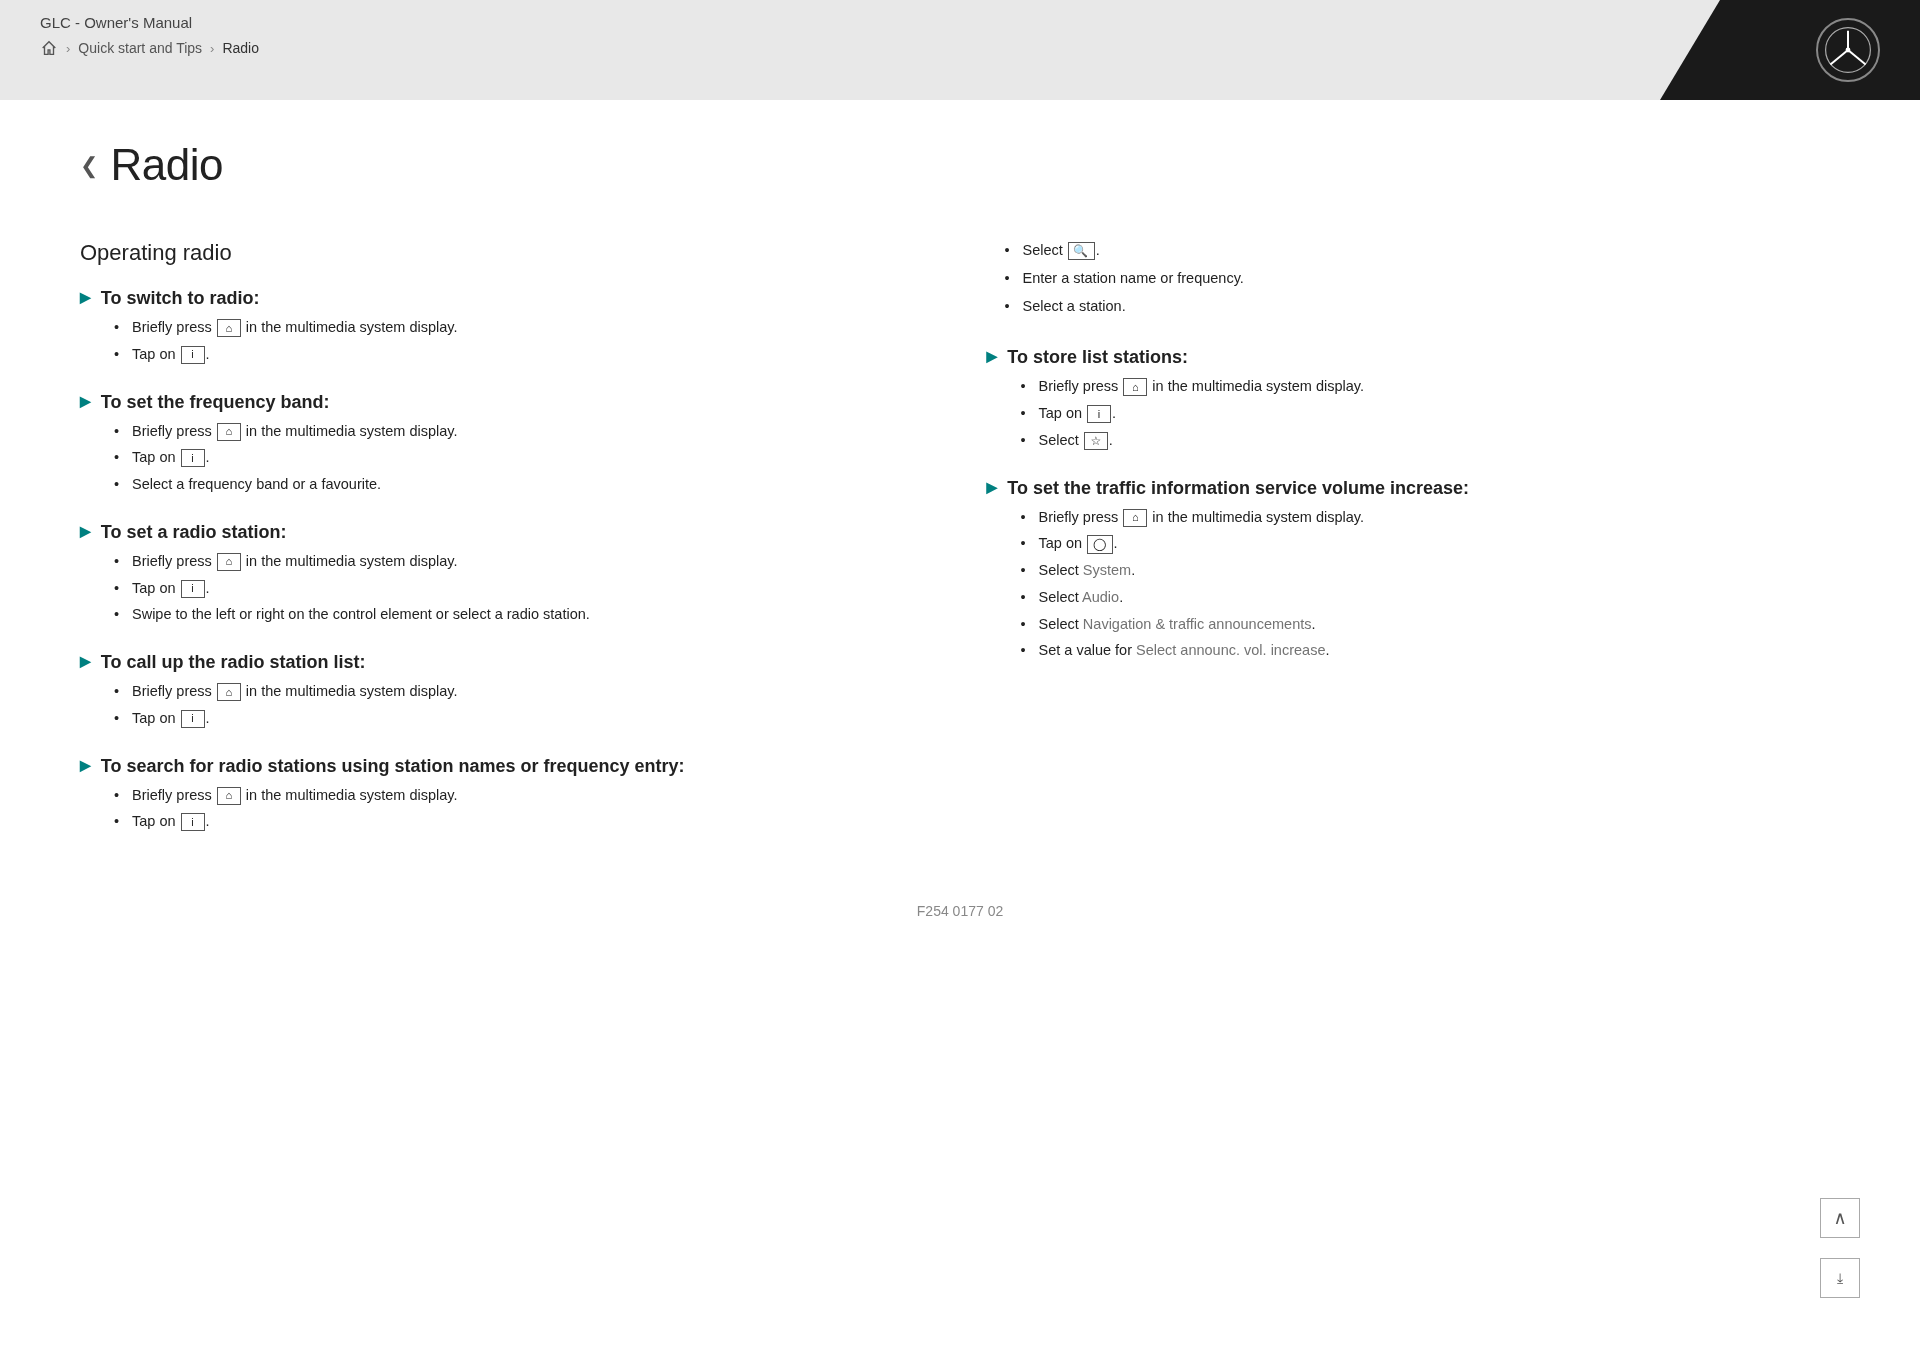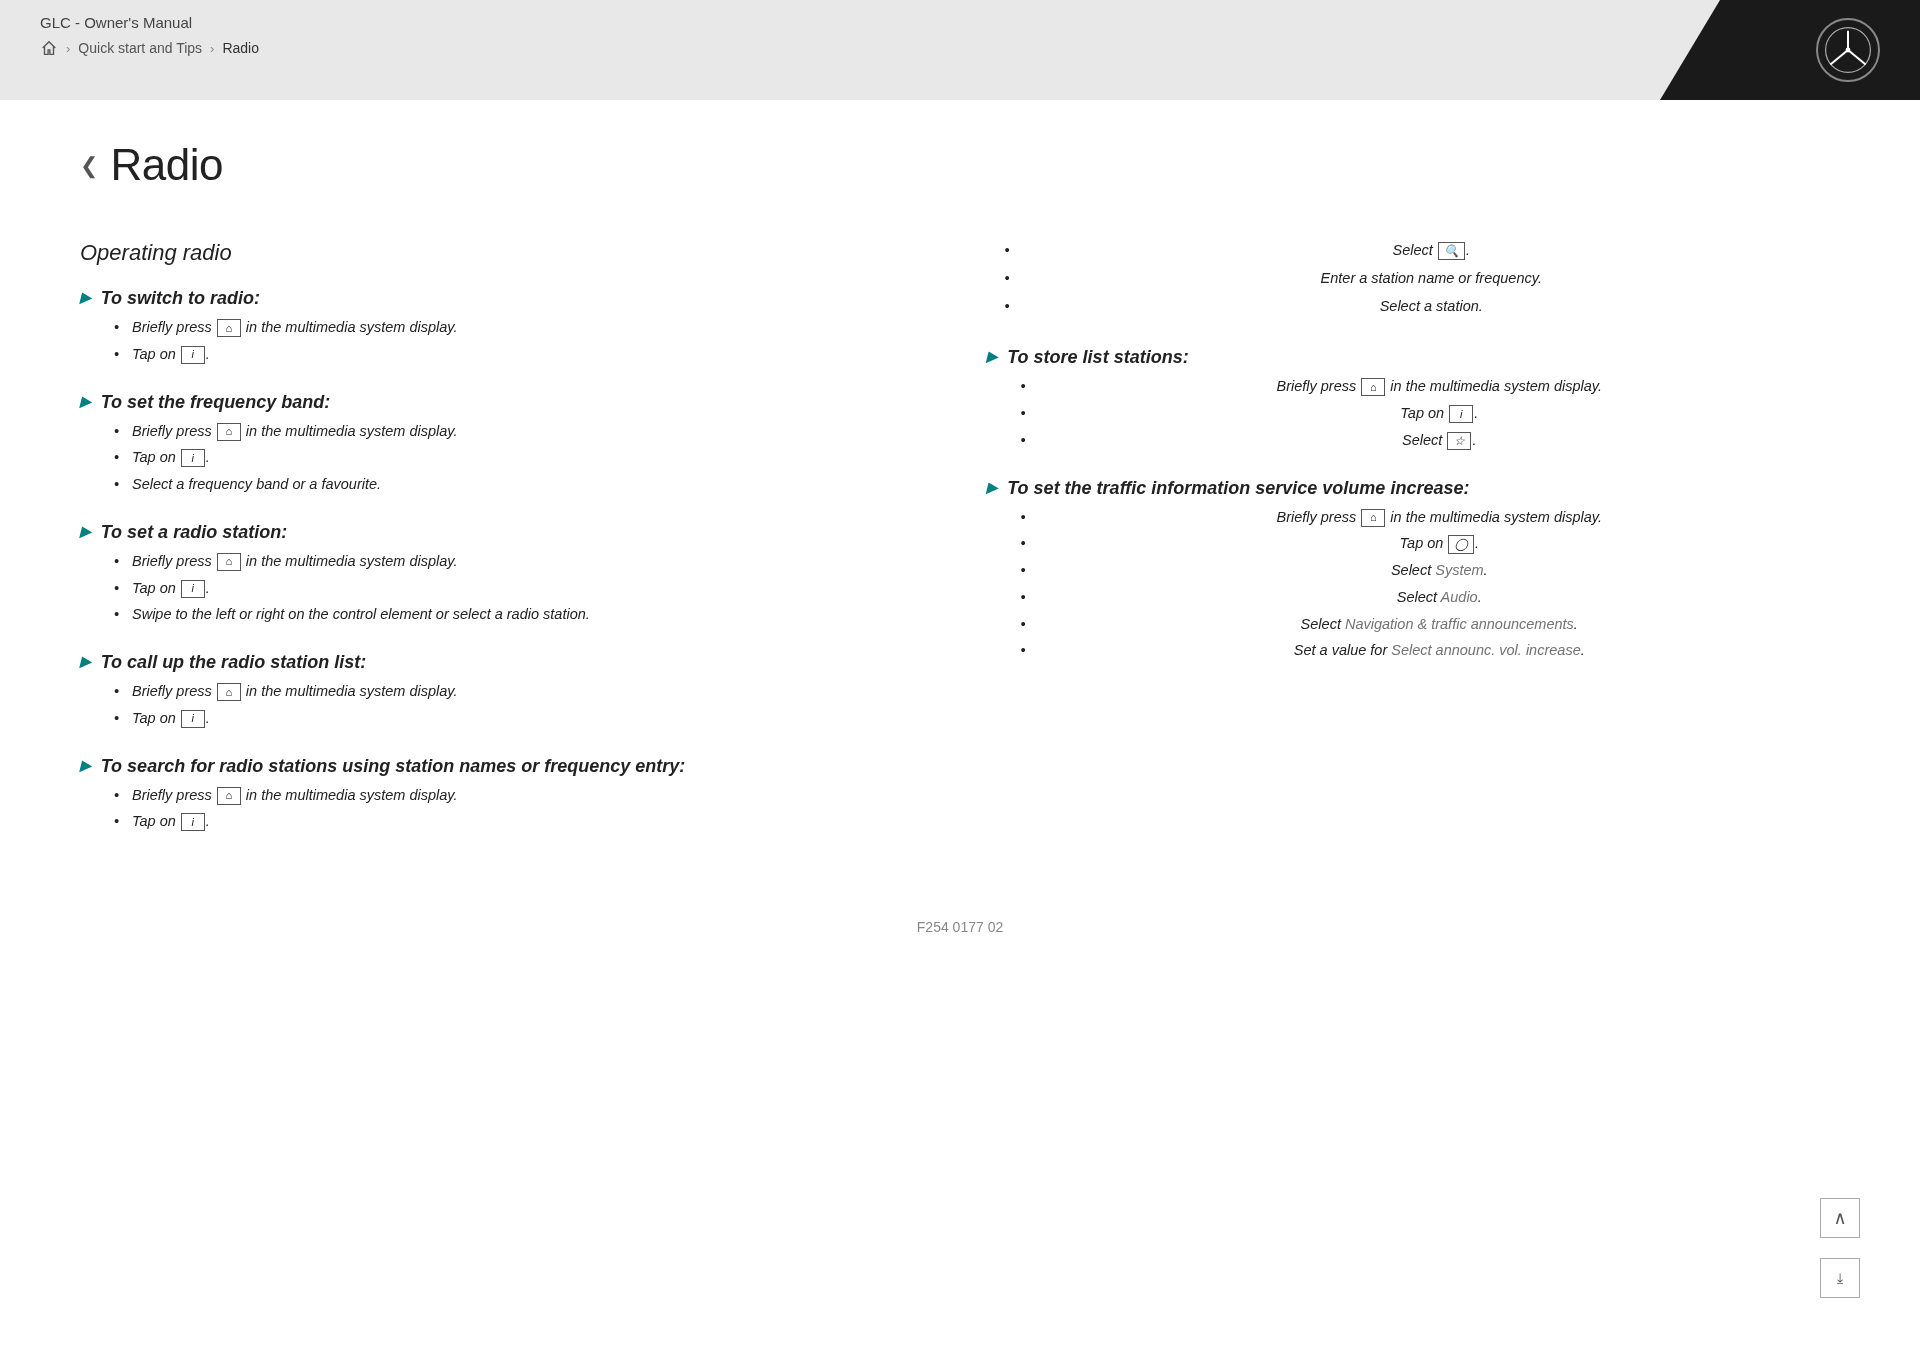--- a/index.html
+++ b/index.html
@@ -116,28 +116,26 @@
       font-size: 44px;
       font-weight: 300;
       color: #222;
       letter-spacing: -0.5px;
     }
 
     
     .two-col {
       display: flex;
       gap: 53px;
-      font-style: italic;
     }
     .col-left {
       flex: 1;
     }
     .col-right {
       flex: 1;
-      text-align: center;
     }
 
     
     .section-heading {
       font-size: 22px;
       font-weight: 400;
       margin-bottom: 22px;
       color: #222;
     }
 
@@ -263,21 +261,21 @@
       cursor: pointer;
       font-size: 18px;
       color: #555;
     }
 
     
     .doc-number {
       text-align: center;
       font-size: 14px;
       color: #888;
-      margin-top: 60px;
+      margin-top: 44px;
       padding-bottom: 20px;
     }
   </style>
 </head>
 <body>
 
 <div class="header">
   <div class="header-text">
     <div class="header-title">GLC - Owner's Manual</div>
     <div class="breadcrumb">

